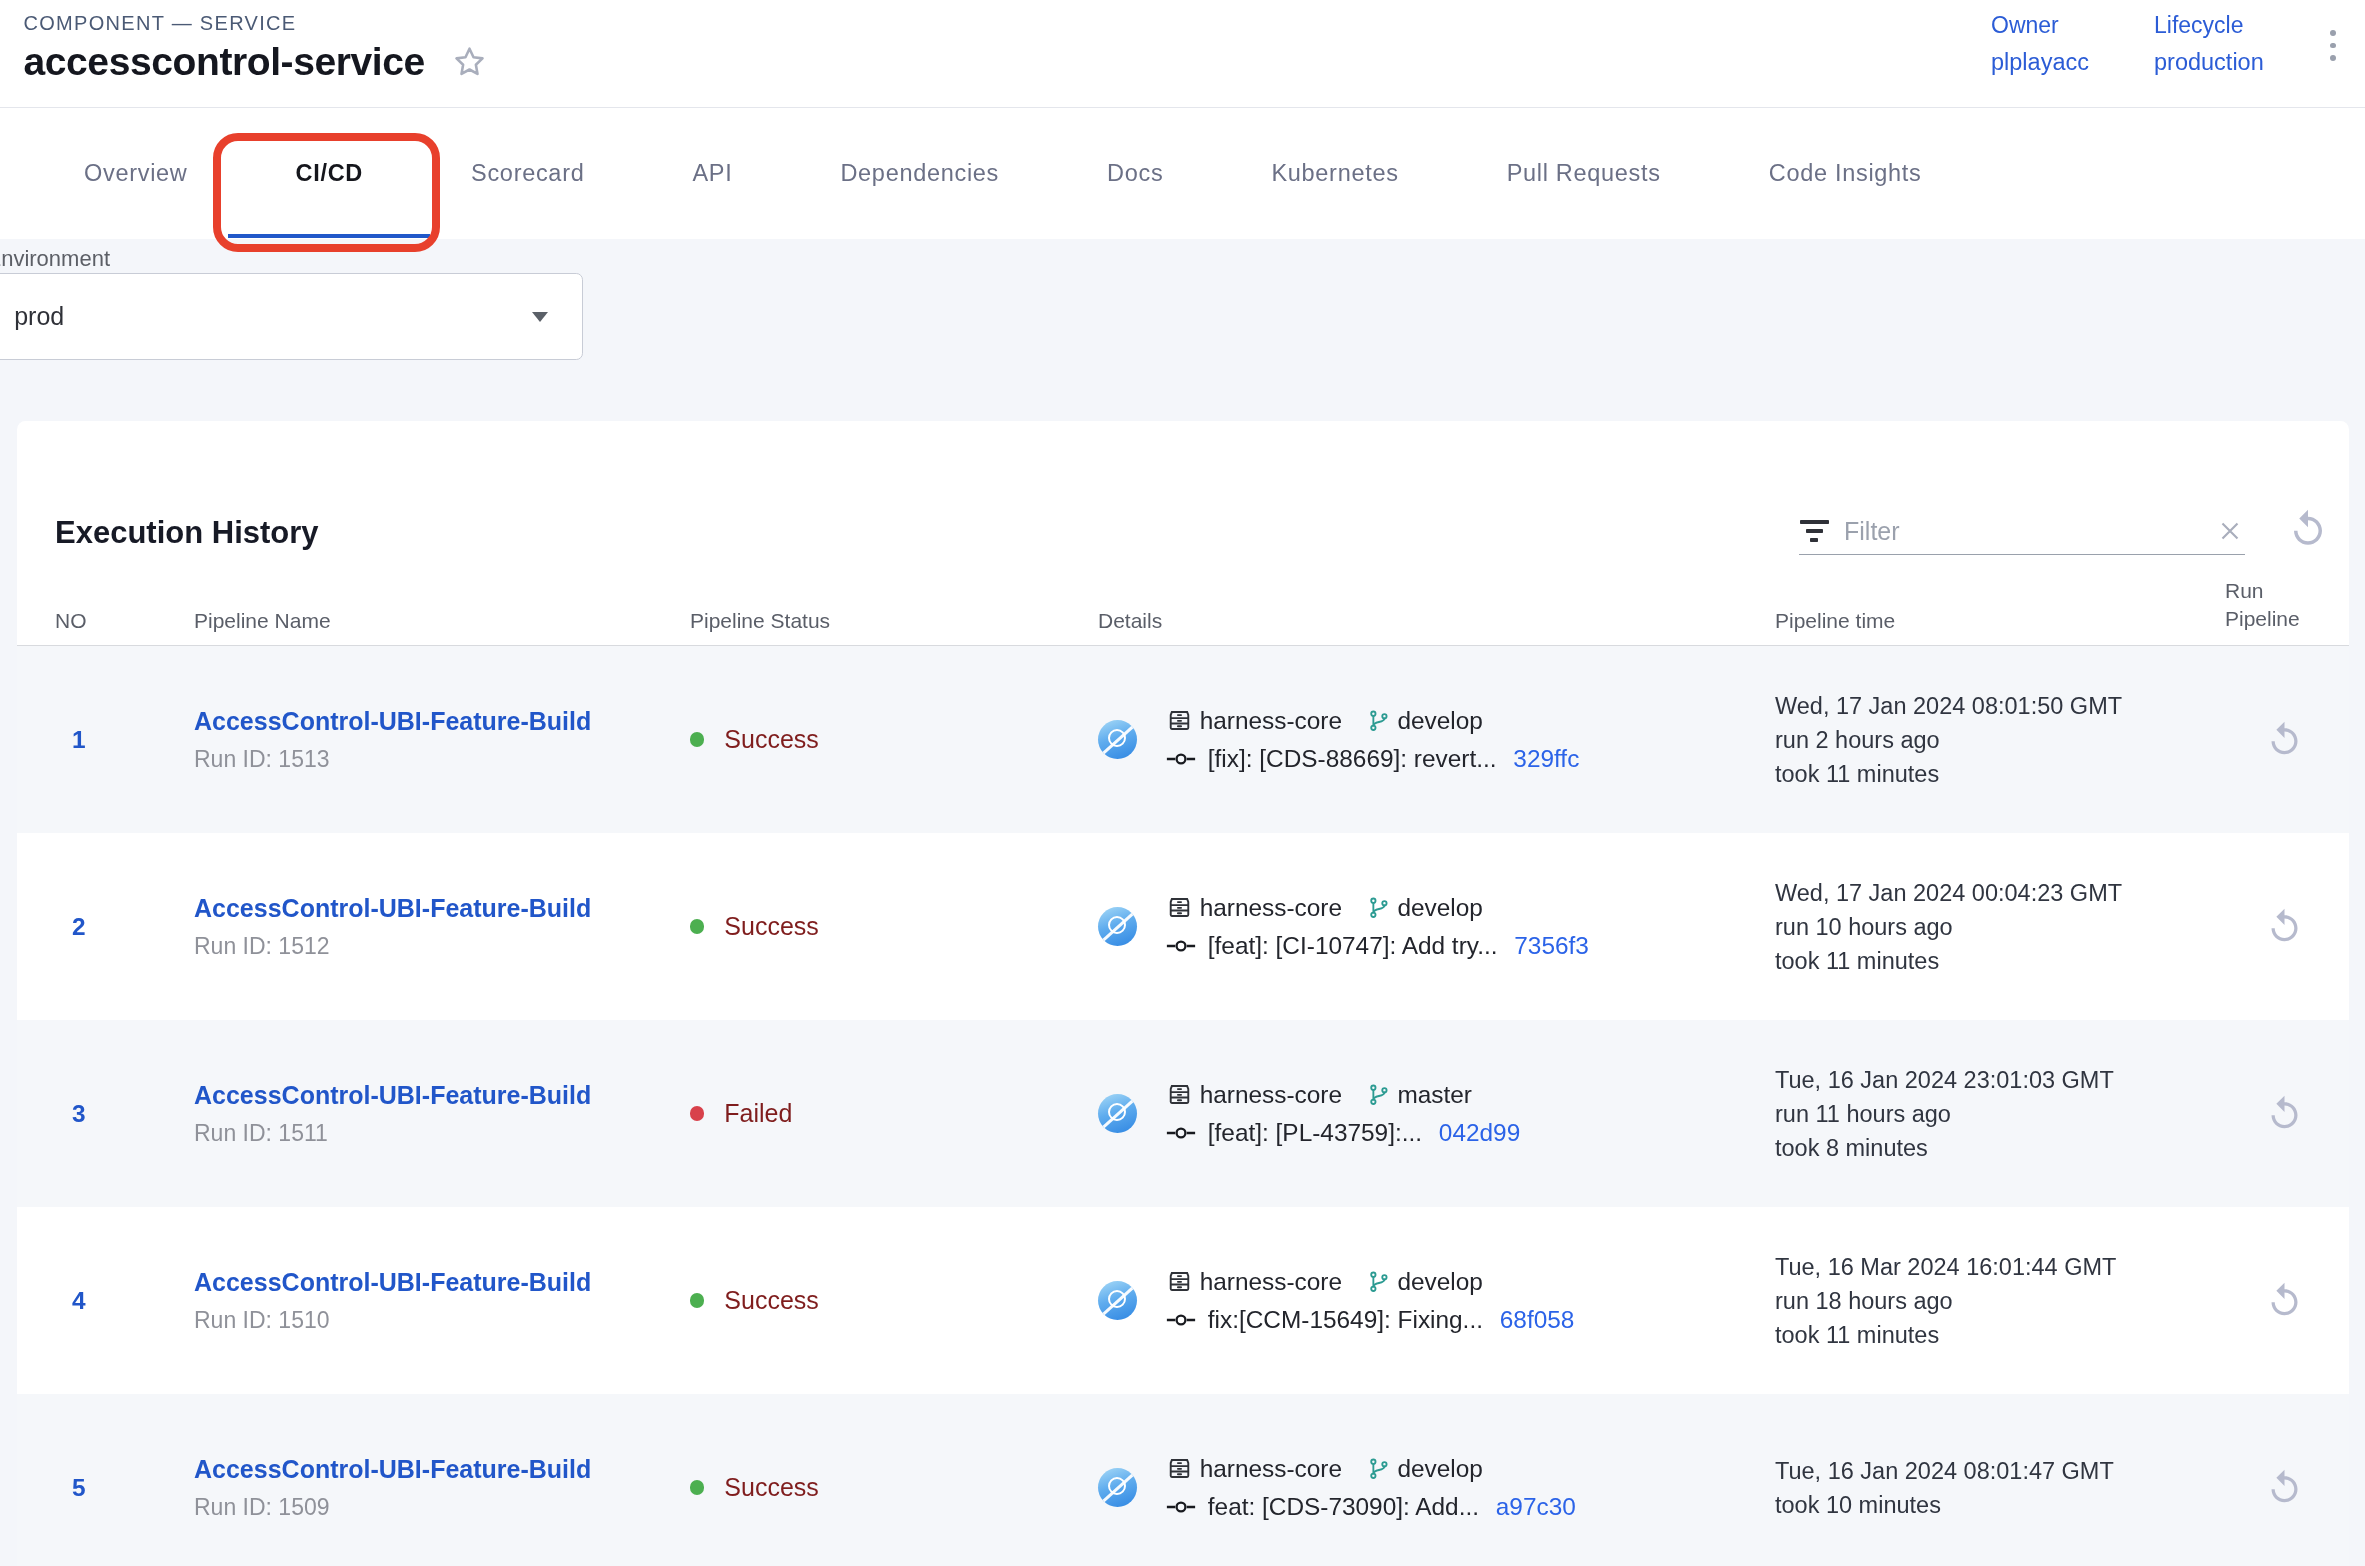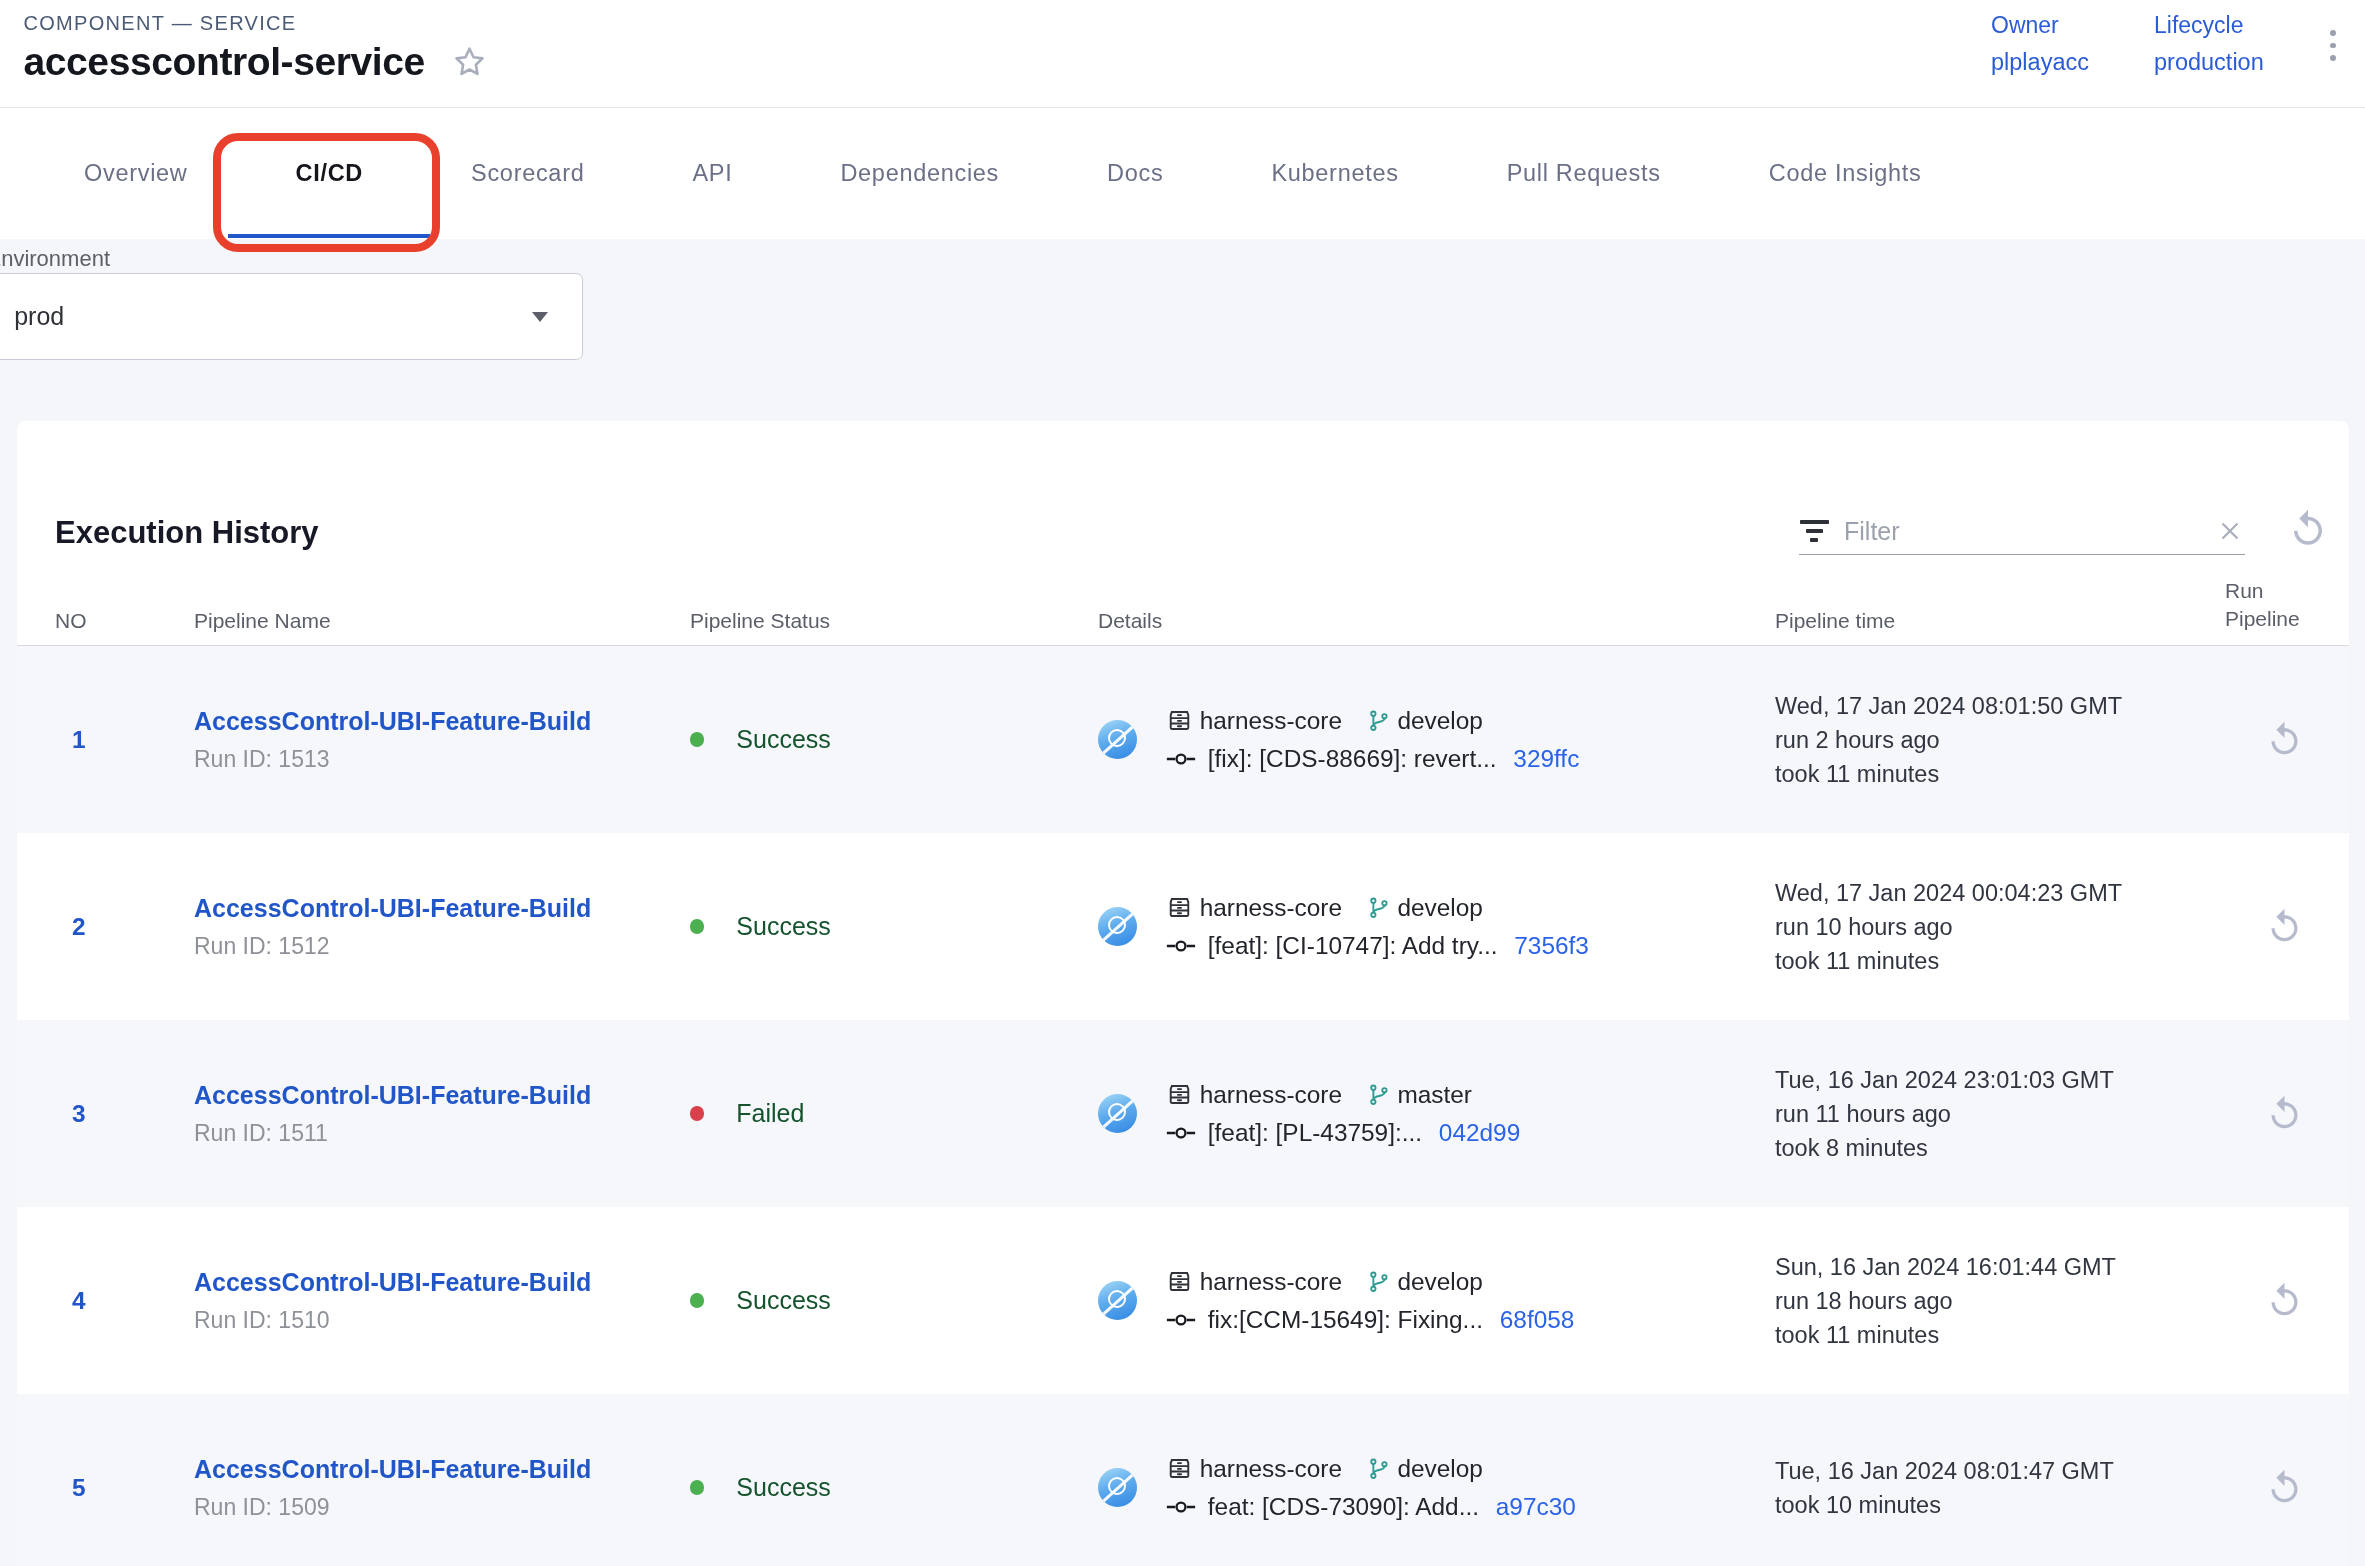--- a/index.html
+++ b/index.html
@@ -69,21 +69,21 @@
   .th-run { width:101px; line-height:28px; }
   .tbody { position:absolute; left:0; top:225px; width:2332px; }
   .trow { height:187px; align-items:center; }
   .trow.stripe { background:#f5f7fa; }
 
   .cell-no { padding-left:17px; font-size:24.4px; font-weight:600; color:#2156c9; cursor:pointer; }
   .pname { font-size:25px; font-weight:700; color:#2156c9; cursor:pointer; }
   .runid { margin-top:10px; font-size:23px; color:#8f9199; }
   .cell-status { display:flex; align-items:center; }
   .dot { width:14.3px; height:14.3px; border-radius:50%; }
-  .status-text { margin-left:32px; font-size:25px; color:#14532d; }
+  .status-text { margin-left:20px; font-size:25px; color:#7f1d1d; }
 
   .cell-details { display:flex; align-items:center; gap:29px; }
   .ci-badge { position:relative; width:39px; height:39px; border-radius:50%; flex:0 0 39px; cursor:pointer;
               background:linear-gradient(160deg,#a7daf7 0%,#5facee 45%,#2f86e2 100%); overflow:hidden; }
   .ci-badge::before { content:""; position:absolute; left:10px; top:9.2px; width:14.3px; height:14.3px;
                       border:2.9px solid #fff; border-radius:50%; }
   .ci-badge::after { content:""; position:absolute; left:-3.4px; top:17.7px; width:47px; height:2.5px;
                      background:rgba(255,255,255,.95); transform:rotate(-42deg); }
   .det-lines { display:flex; flex-direction:column; gap:10px; }
   .det-l1 { display:flex; align-items:center; gap:6.7px; font-size:24.4px; color:#23252c; }
@@ -390,21 +390,21 @@
                   <path d="M1 12h9.5M23.5 12H33"></path>
                     <circle cx="17" cy="12" r="5"></circle>
                 </svg>
               </span>
               <span>fix:[CCM-15649]: Fixing...</span>
               <span class="hash">68f058</span>
             </span>
           </span>
         </div>
         <div class="cell-time">
-          <div>Sun, 16 Jan 2024 16:01:44 GMT</div>
+          <div>Tue, 16 Mar 2024 16:01:44 GMT</div>
           <div>run 18 hours ago</div>
           <div>took 11 minutes</div>
         </div>
         <div class="cell-run">
           <span class="rerun-btn">
             <svg viewBox="0 0 24 24" fill="#b6bacd">
                 <path d="M12 5V1L7 6l5 5V7c3.31 0 6 2.69 6 6s-2.69 6-6 6-6-2.69-6-6H4c0 4.42 3.58 8 8 8s8-3.58 8-8-3.58-8-8-8z"></path>
               </svg>
           </span>
         </div>

